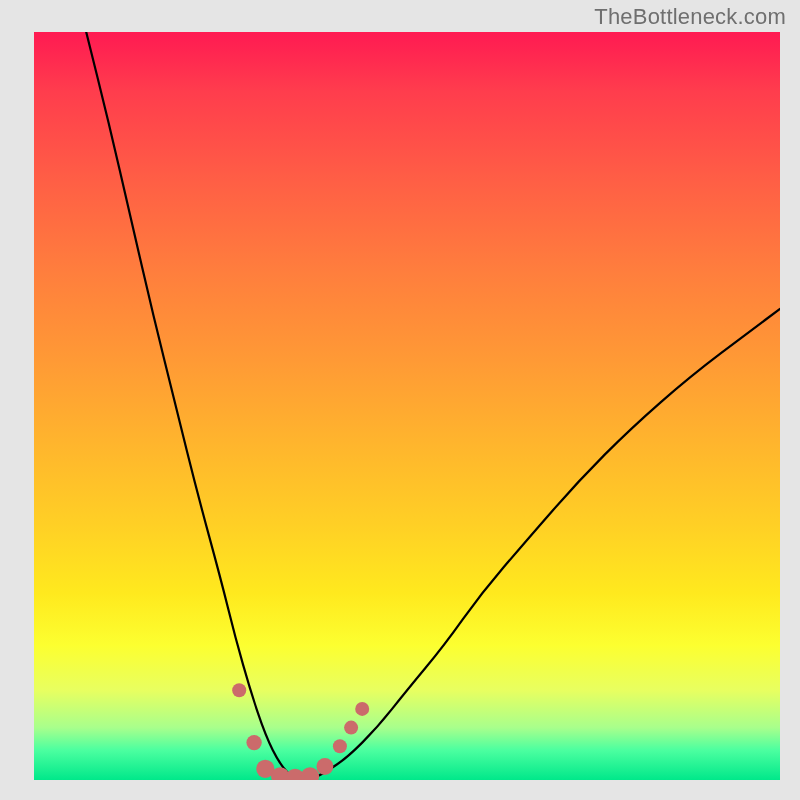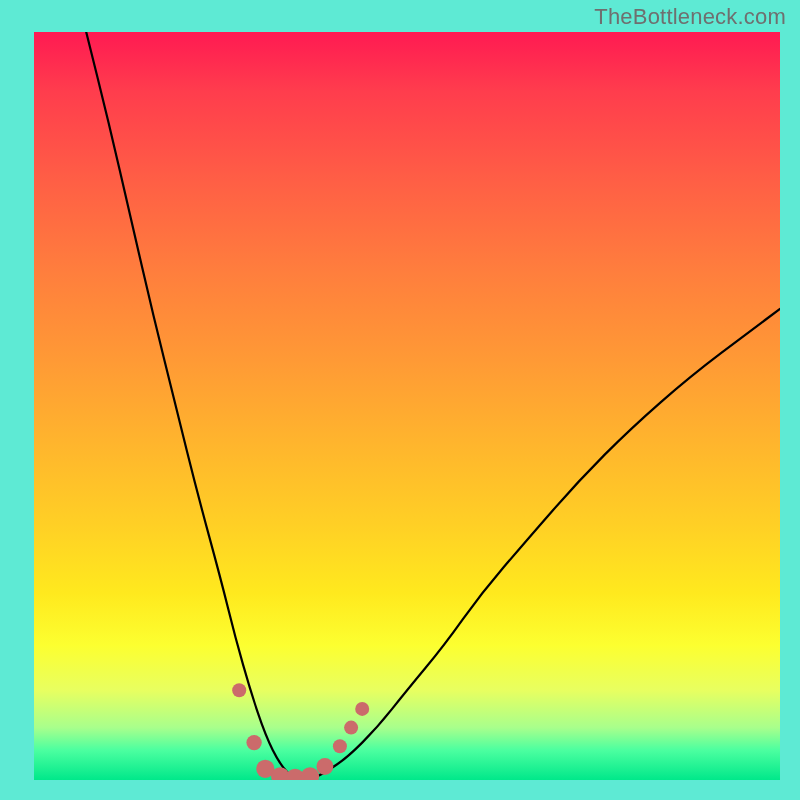--- a/index.html
+++ b/index.html
@@ -10,21 +10,21 @@
     background: #000;
     overflow: hidden;
     font-family: Arial, Helvetica, sans-serif;
   }
   .frame {
     position: absolute;
     left: 0;
     top: 0;
     width: 800px;
     height: 800px;
-    background: #5eead4;
+    background: #e5e5e5;
   }
   .plot-area {
     position: absolute;
     left: 34px;
     top: 32px;
     width: 746px;
     height: 748px;
     
     background: linear-gradient(
       to bottom,

